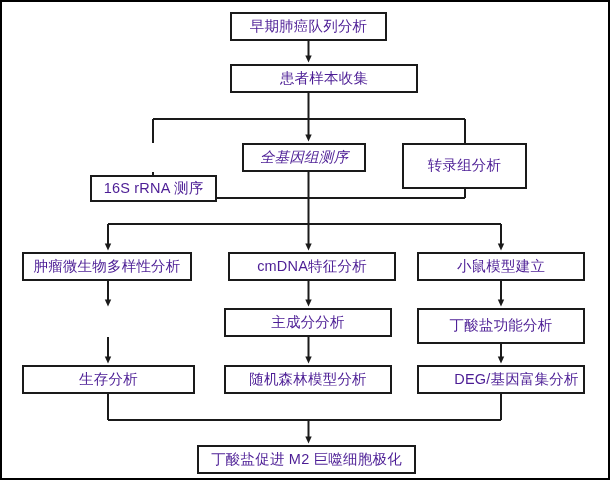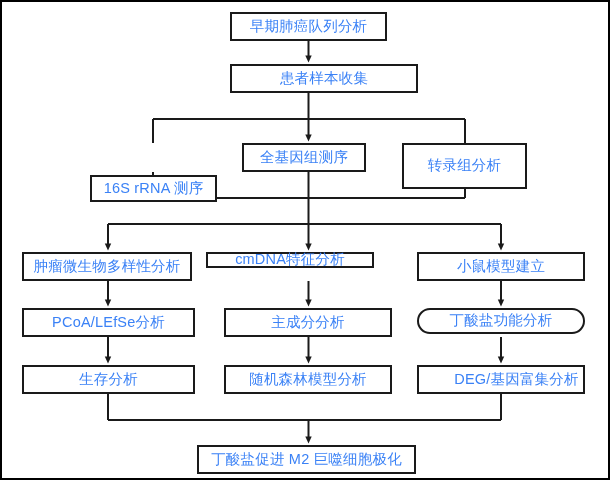--- a/index.html
+++ b/index.html
@@ -29,21 +29,21 @@
   }
   .node {
     position: absolute;
     box-sizing: border-box;
     border: 2px solid #1a1a1a;
     background: #ffffff;
     display: flex;
     align-items: center;
     justify-content: center;
     text-align: center;
-    color: #3b82f6;
+    color: #4c1d95;
     font-size: 14.5px;
     line-height: 1.1;
     white-space: nowrap;
     letter-spacing: 0.2px;
   }
 </style>
 </head>
 <body>
 
 <div id="canvas">
@@ -86,26 +86,25 @@
       <line x1="106" y1="392" x2="106" y2="418"></line>
       <line x1="499" y1="392" x2="499" y2="418"></line>
       <line x1="106" y1="418" x2="499" y2="418"></line>
       <line x1="306.5" y1="418" x2="306.5" y2="438" marker-end="url(#arrowhead)"></line>
     </g>
   </svg>
 
   <div class="node" style="left: 228px; top: 10px; width: 157px; height: 29px;">早期肺癌队列分析</div>
   <div class="node" style="left: 228px; top: 62px; width: 188px; height: 29px;">患者样本收集</div>
   <div class="node" style="left: 88px; top: 141px; width: 127px; height: 27px; margin-top: 32px;">16S rRNA 测序</div>
-  <div class="node" style="left: 240px; top: 141px; width: 124px; height: 29px;">全基因组测序</div>
+  <div class="node" style="left: 240px; top: 141px; width: 124px; height: 29px; font-style: italic;">全基因组测序</div>
   <div class="node" style="left: 400px; top: 141px; width: 125px; height: 46px;">转录组分析</div>
   <div class="node" style="left: 20px; top: 250px; width: 170px; height: 29px;">肿瘤微生物多样性分析</div>
-  <div class="node" style="left: 204px; top: 250px; width: 168px; height: 16px;">cmDNA特征分析</div>
+  <div class="node" style="left: 226px; top: 250px; width: 168px; height: 29px;">cmDNA特征分析</div>
   <div class="node" style="left: 415px; top: 250px; width: 168px; height: 29px;">小鼠模型建立</div>
-  <div class="node" style="left: 20px; top: 306px; width: 173px; height: 29px;">PCoA/LEfSe分析</div>
   <div class="node" style="left: 222px; top: 306px; width: 168px; height: 29px;">主成分分析</div>
-  <div class="node" style="left: 415px; top: 306px; width: 168px; height: 26px; border-radius: 14px;">丁酸盐功能分析</div>
+  <div class="node" style="left: 415px; top: 306px; width: 168px; height: 36px;">丁酸盐功能分析</div>
   <div class="node" style="left: 20px; top: 363px; width: 173px; height: 29px;">生存分析</div>
   <div class="node" style="left: 222px; top: 363px; width: 168px; height: 29px;">随机森林模型分析</div>
   <div class="node" style="left: 415px; top: 363px; width: 168px; height: 29px; padding-left: 31px;">DEG/基因富集分析</div>
   <div class="node" style="left: 195px; top: 443px; width: 219px; height: 29px;">丁酸盐促进 M2 巨噬细胞极化</div>
 
 </div>
 
 </body></html>

